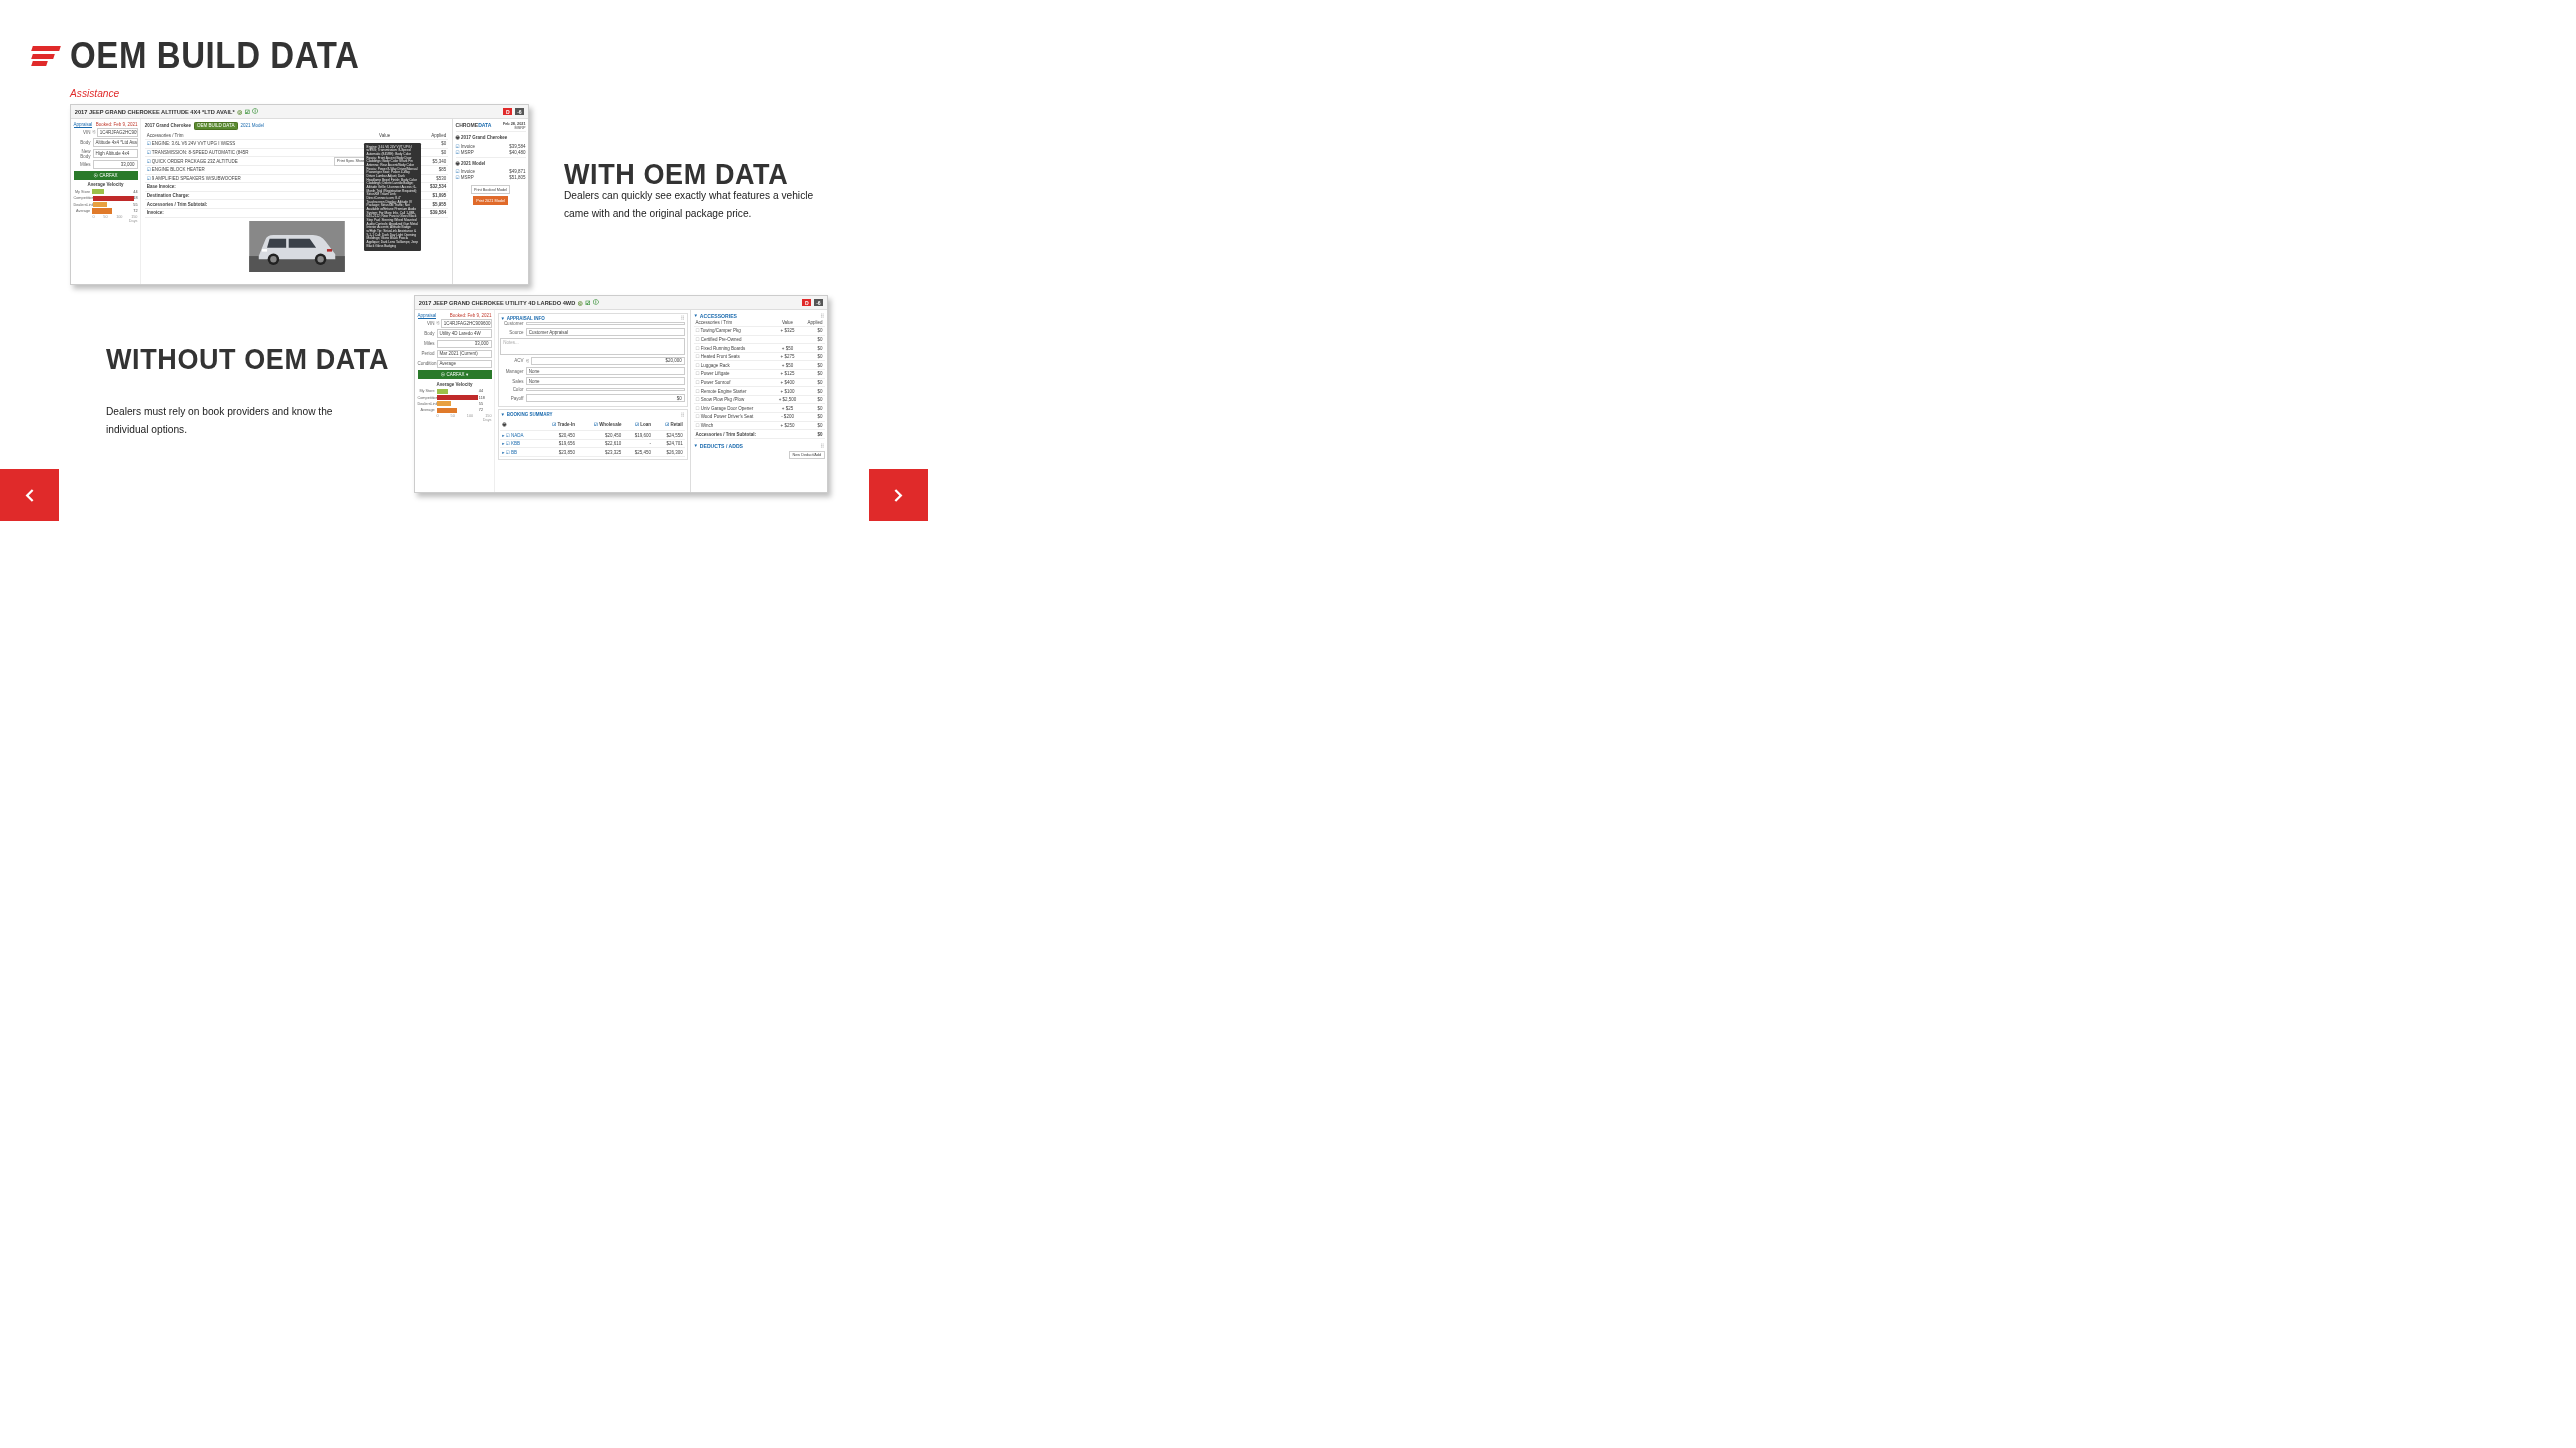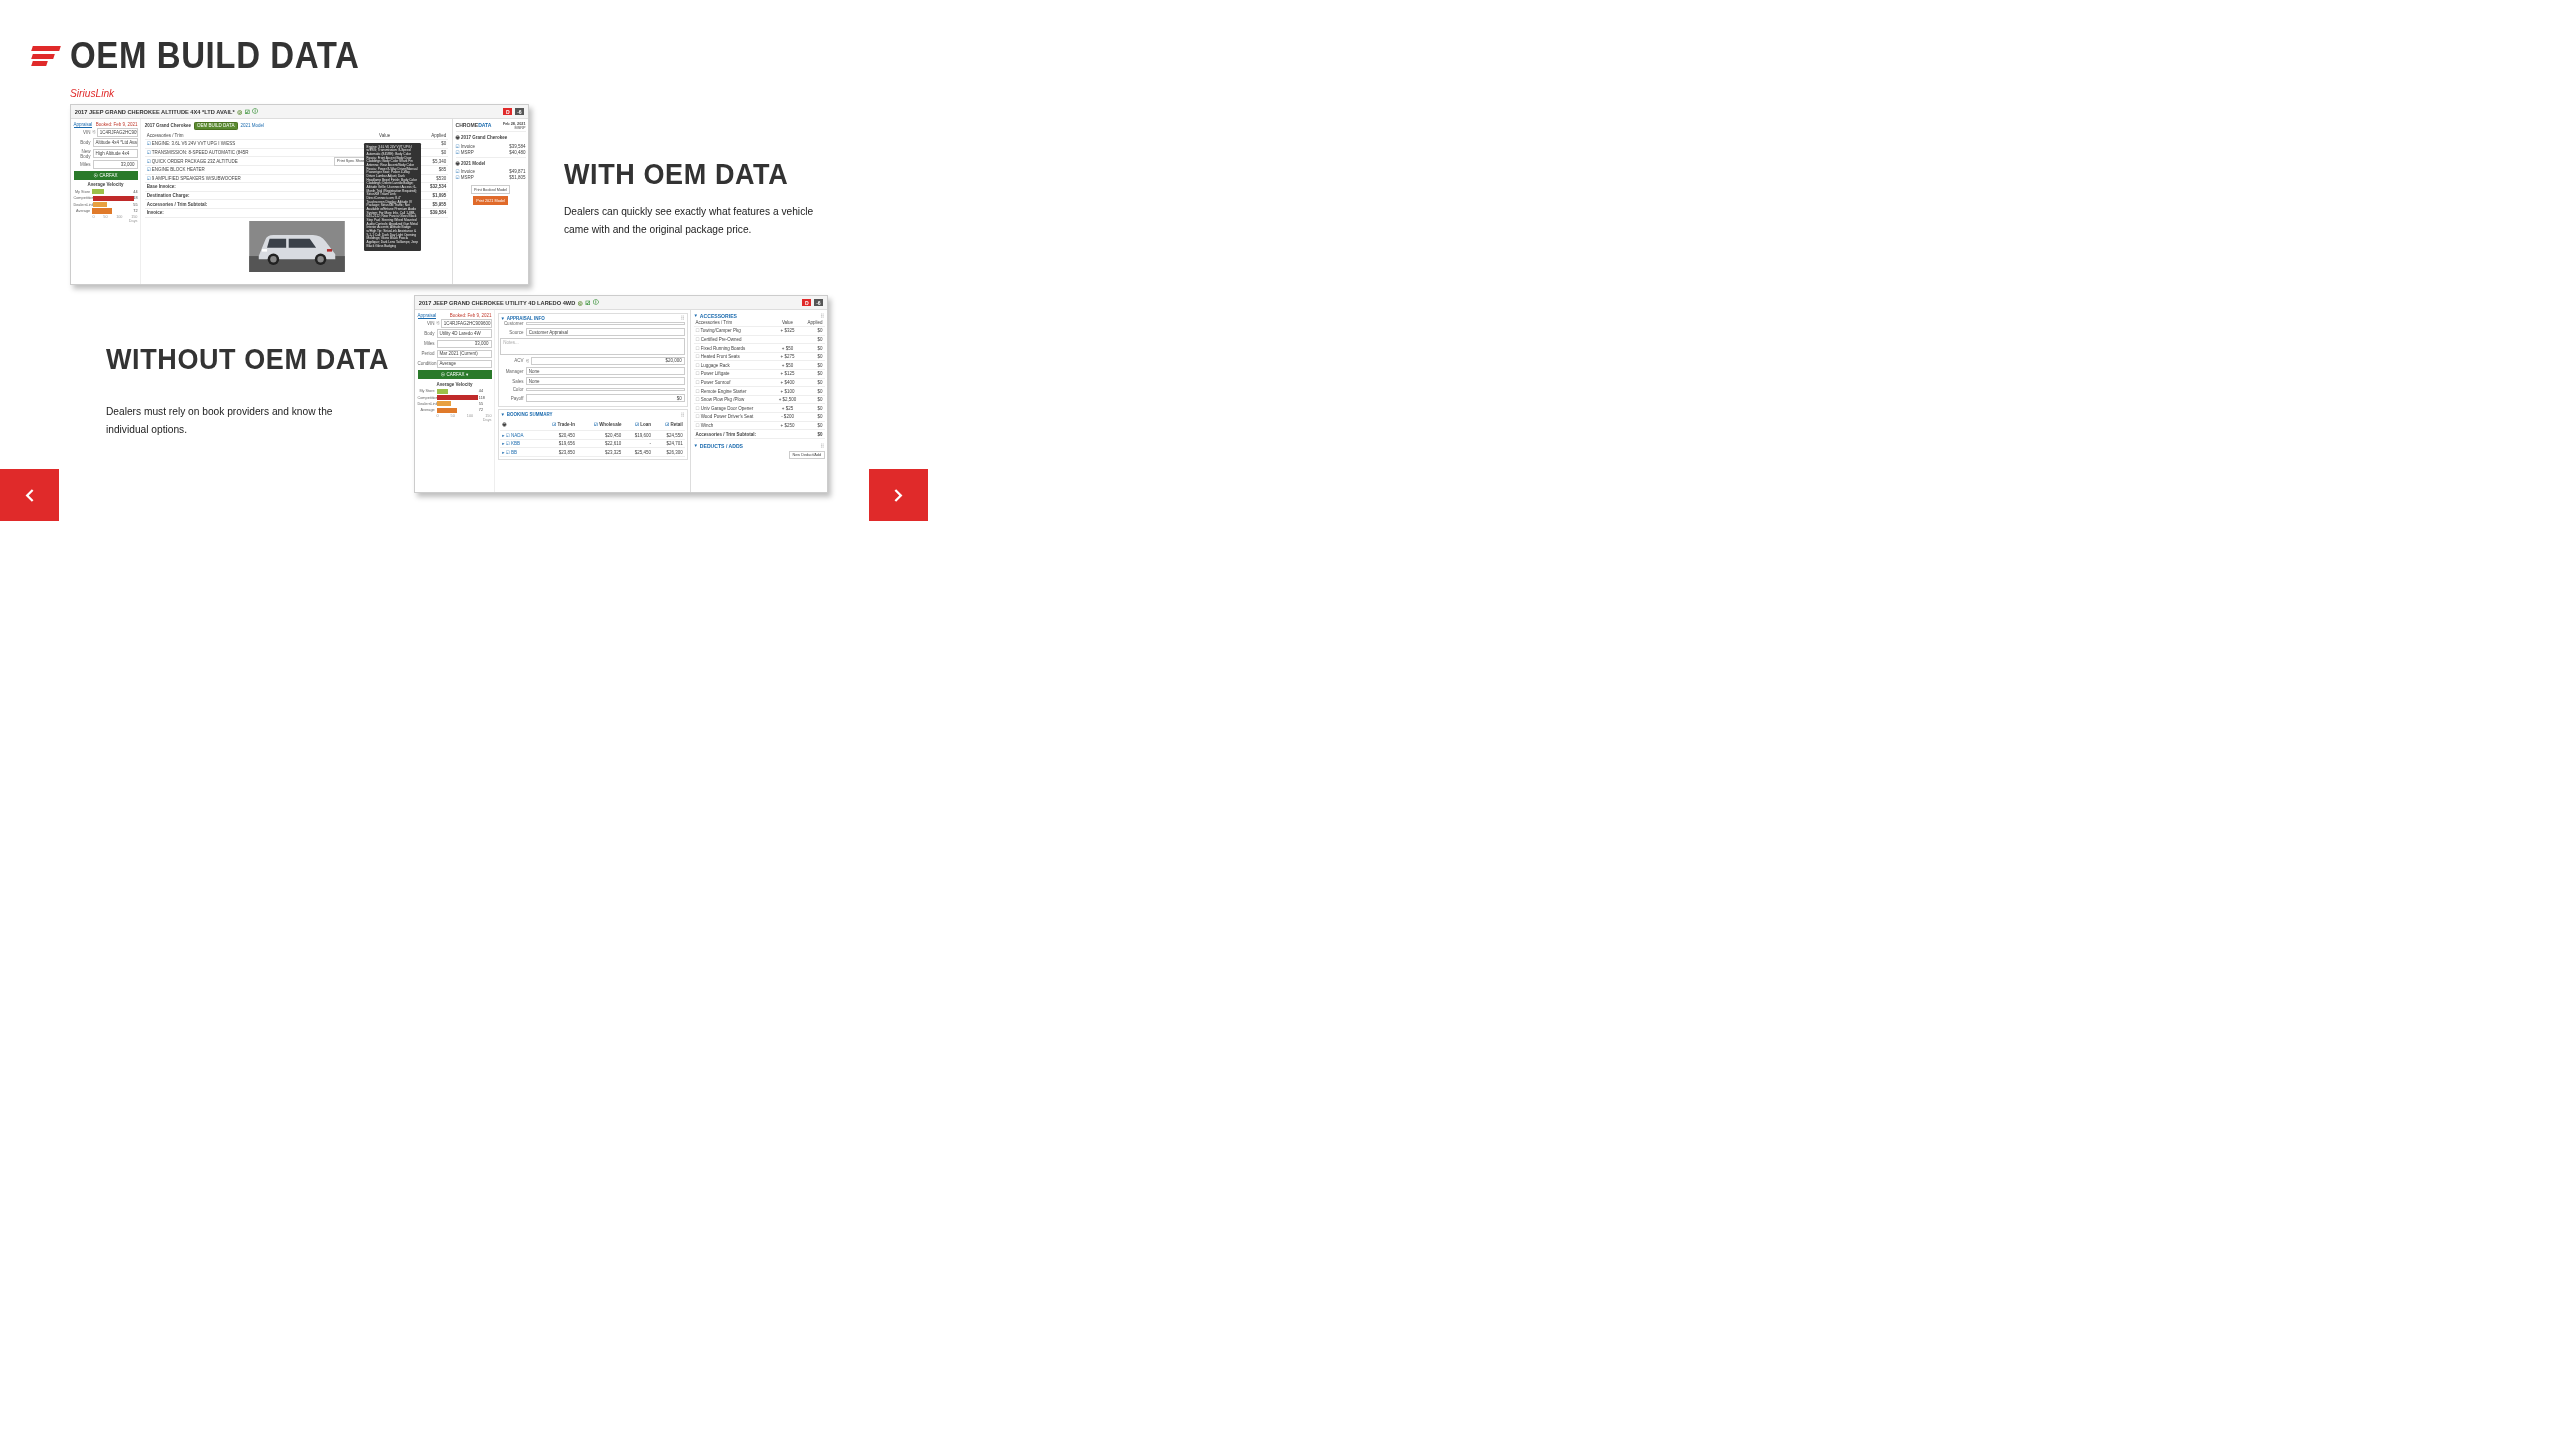--- a/index.html
+++ b/index.html
@@ -8,21 +8,21 @@
   .logo .bar{position:absolute;background:#e02a2a;height:5.1px;transform:skewX(-18deg);}
   .logo .b1{width:28px;left:0;top:0;}
   .logo .b2{width:21.7px;left:0;top:7.6px;}
   .logo .b3{width:15.3px;left:0;top:15.3px;}
   h1.title{position:absolute;left:70px;top:37px;font-family:'Arial Black','Impact',sans-serif;font-size:33px;font-weight:900;letter-spacing:0.6px;color:#333;transform:scaleY(1.1);}
   .subtitle{position:absolute;left:70px;top:88px;font-style:italic;color:#e02a2a;font-size:10.2px;}
   h2.section{font-family:'Arial Black','Impact',sans-serif;font-weight:900;color:#333;letter-spacing:0.6px;transform:scaleY(1.1);}
   .sec-with{position:absolute;left:564px;top:159px;font-size:27px;}
   .sec-without{position:absolute;left:106px;top:344px;font-size:27px;}
   p.body{font-size:10.2px;color:#222;line-height:1.8;}
-  .p-with{position:absolute;left:564px;top:203px;width:268px;}
+  .p-with{position:absolute;left:564px;top:187px;width:268px;}
   .p-without{position:absolute;left:106px;top:403px;width:268px;}
   .navbtn{position:absolute;bottom:0;width:59px;height:52px;background:#e02a2a;display:flex;align-items:center;justify-content:center;}
   .navbtn.prev{left:0;}
   .navbtn.next{right:0;}
   .navbtn svg{width:19px;height:19px;fill:#fff;}
 
   
   .shot{position:absolute;background:#fff;border:0.6px solid #ccc;box-shadow:2.5px 3.8px 5.1px rgba(0,0,0,.25);font-size:5.1px;color:#444;}
   .shot .hdr{background:#f4f4f4;padding:2.5px 3.8px;font-weight:bold;font-size:5.7px;color:#333;display:flex;align-items:center;gap:2.5px;border-bottom:0.6px solid #ddd;}
   .shot .content{display:flex;height:calc(100% - 14px);}
@@ -90,21 +90,21 @@
 </style>
 </head>
 <body>
 
 <div class="logo">
     <div class="bar b1"></div>
     <div class="bar b2"></div>
     <div class="bar b3"></div>
   </div>
 <h1 class="title">OEM BUILD DATA</h1>
-<div class="subtitle">SiriusLink</div>
+<div class="subtitle">Assistance</div>
 
 <h2 class="section sec-with">WITH OEM DATA</h2>
 <p class="body p-with">Dealers can quickly see exactly what features a vehicle came with and the original package price.</p>
 <h2 class="section sec-without">WITHOUT OEM DATA</h2>
 <p class="body p-without">Dealers must rely on book providers and know the individual options.</p>
 
 <div class="shot s1">
   <div class="hdr">
     <span>2017 JEEP GRAND CHEROKEE ALTITUDE 4X4 *LTD AVAIL*</span>
     <span style="color:#5a8a30">◎</span>

